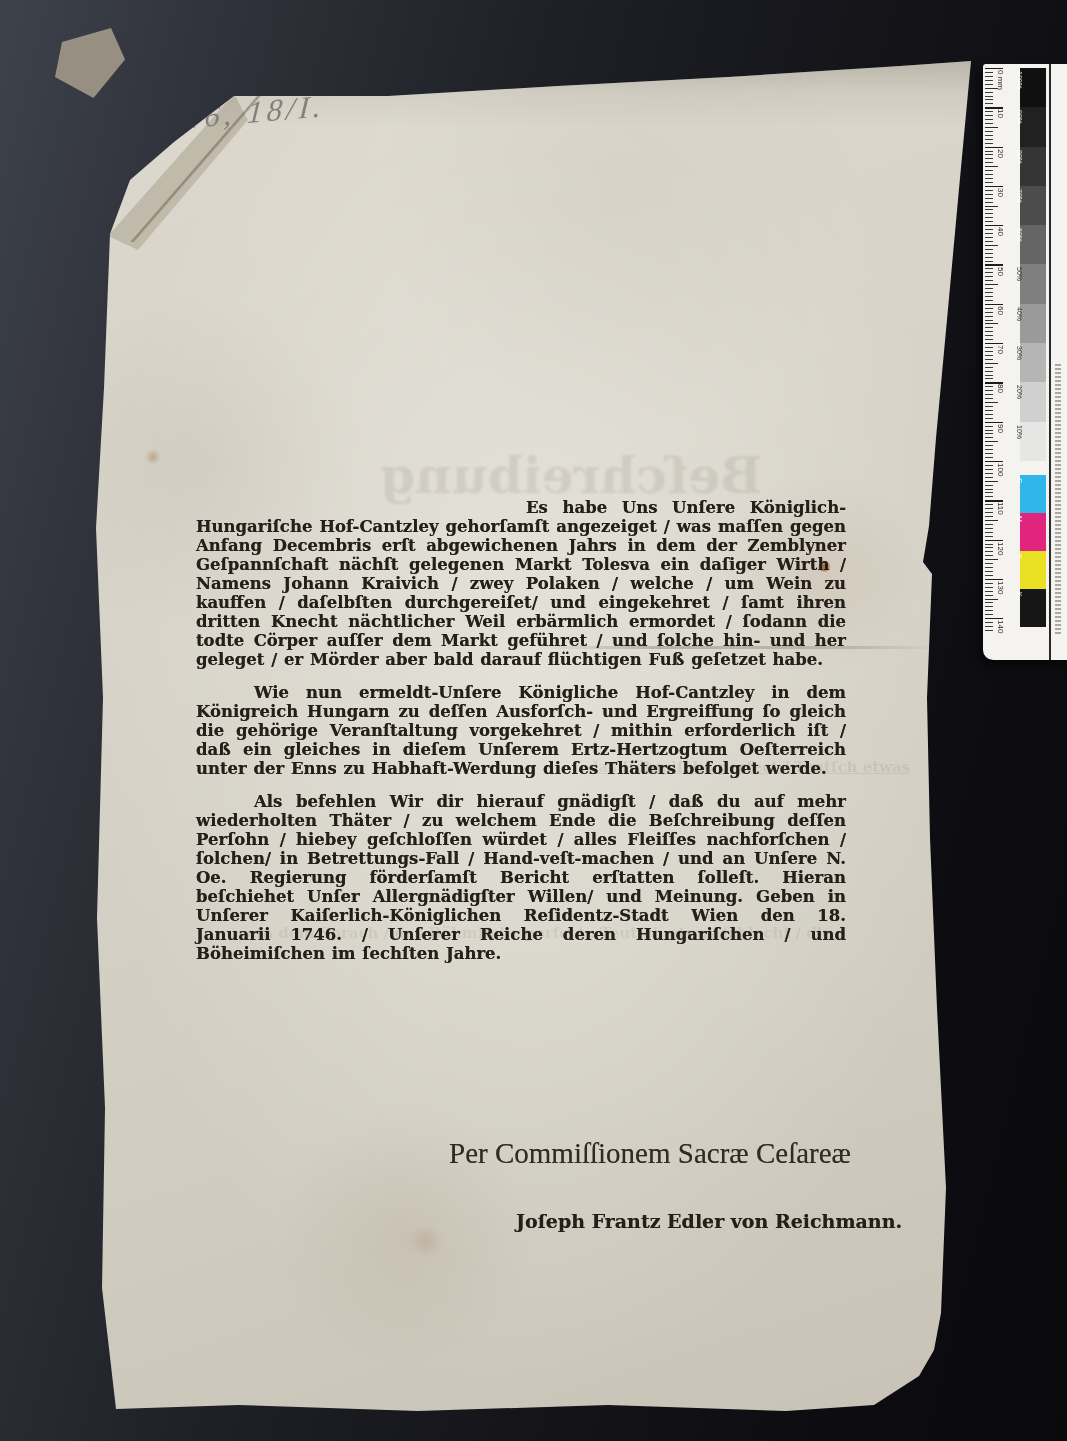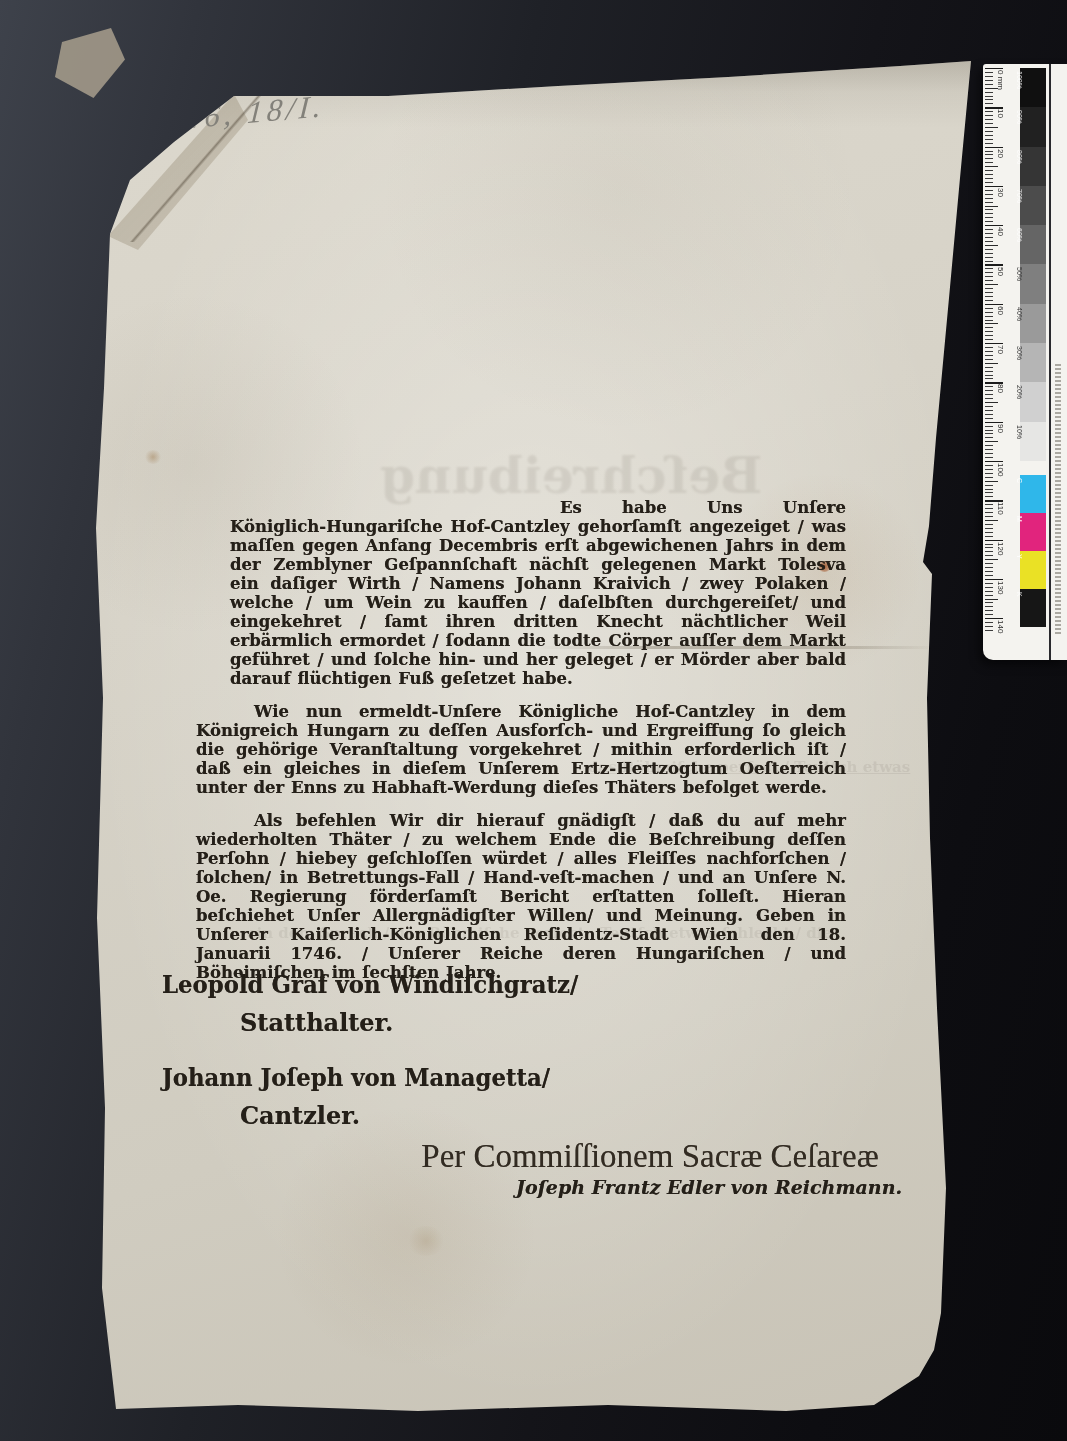--- a/index.html
+++ b/index.html
@@ -79,34 +79,34 @@
   .t1{font-size:66px;letter-spacing:5px;transform:scaleX(.86);line-height:1;}
   .t2{font-size:44px;letter-spacing:1px;transform:scaleX(.84);line-height:1;margin-top:12px;}
   .t3{font-size:42px;transform:scaleX(.76);line-height:1;margin-top:13px;}
   .t4{font-size:42px;transform:scaleX(.72);line-height:1;margin-top:13px;}
 
   .body-block{position:absolute;left:108px;top:440px;width:650px;}
   .para{
     font-size:16.5px;line-height:19px;font-weight:bold;
     text-align:justify;margin:0 0 14px 0;word-spacing:1px;
   }
-  .para.p1{text-indent:330px;margin-left:34px;}
+  .para.p1{text-indent:330px;}
   .para.p2,.para.p3{text-indent:58px;}
 
   .sig-block{position:absolute;left:74px;top:912px;}
   .sig-name{font-size:24px;font-weight:bold;white-space:nowrap;transform:scaleX(.95);transform-origin:left top;}
   .sig-role{font-size:24px;font-weight:bold;margin:9px 0 0 78px;}
   .sig2{margin-top:26px;}
 
   .commission-block{
     position:absolute;left:262px;top:1078px;width:600px;text-align:center;
-    font-family:"Liberation Serif",serif;font-size:33px;color:#322b22;line-height:1.22;
+    font-family:"Liberation Serif",serif;font-size:29px;color:#322b22;line-height:1.22;
     text-shadow:0 0 .4px rgba(30,20,10,.55);
   }
-  .officials-block{position:absolute;left:428px;top:1116px;font-style:italic;}
+  .officials-block{position:absolute;left:428px;top:1150px;}
   .official{font-size:19px;font-weight:bold;line-height:27px;white-space:nowrap;}
 
   
   .ghost{position:absolute;color:#6d655a;pointer-events:none;font-weight:bold;}
   .ghost.heading{
     left:292px;top:388px;font-size:50px;opacity:.13;
     transform:scaleX(-1);filter:blur(1.2px);white-space:nowrap;
   }
   .ghost.ga{left:500px;top:700px;font-size:15px;opacity:.12;filter:blur(.7px);white-space:nowrap;text-decoration:underline;}
   .ghost.gb{left:159px;top:866px;font-size:15px;opacity:.11;filter:blur(.7px);white-space:nowrap;}
@@ -168,26 +168,20 @@
 
     <div class="pencil-note">1746, 18/I.</div>
 
 
     <div class="body-block">
       <p class="para p1 ink">Es habe Uns Unſere Königlich-Hungariſche Hof-Cantzley gehorſamſt angezeiget / was maſſen gegen Anfang Decembris erſt abgewichenen Jahrs in dem der Zemblyner Geſpannſchaft nächſt gelegenen Markt Tolesva ein daſiger Wirth / Namens Johann Kraivich / zwey Polaken / welche / um Wein zu kauffen / daſelbſten durchgereiſet/ und eingekehret / ſamt ihren dritten Knecht nächtlicher Weil erbärmlich ermordet / ſodann die todte Cörper auſſer dem Markt geführet / und ſolche hin- und her geleget / er Mörder aber bald darauf flüchtigen Fuß geſetzet habe.</p>
       <p class="para p2 ink">Wie nun ermeldt-Unſere Königliche Hof-Cantzley in dem Königreich Hungarn zu deſſen Ausforſch- und Ergreiffung ſo gleich die gehörige Veranſtaltung vorgekehret / mithin erforderlich iſt / daß ein gleiches in dieſem Unſerem Ertz-Hertzogtum Oeſterreich unter der Enns zu Habhaft-Werdung dieſes Thäters befolget werde.</p>
       <p class="para p3 ink">Als befehlen Wir dir hierauf gnädigſt / daß du auf mehr wiederholten Thäter / zu welchem Ende die Beſchreibung deſſen Perſohn / hiebey geſchloſſen würdet / alles Fleiſſes nachforſchen / ſolchen/ in Betrettungs-Fall / Hand-veſt-machen / und an Unſere N. Oe. Regierung förderſamſt Bericht erſtatten ſolleſt.  Hieran beſchiehet Unſer Allergnädigſter Willen/ und Meinung. Geben in Unſerer Kaiſerlich-Königlichen Reſidentz-Stadt Wien den 18.  Januarii 1746. / Unſerer Reiche deren Hungariſchen / und Böheimiſchen im ſechſten Jahre.</p>
     </div>
 
-    <div class="sig-block">
-      <div class="sig-name ink">Leopold Graf von Windiſchgratz/</div>
-      <div class="sig-role ink">Statthalter.</div>
-      <div class="sig-name sig2 ink">Johann Joſeph von Managetta/</div>
-      <div class="sig-role ink">Cantzler.</div>
-    </div>
 
     <div class="commission-block">
       <div>Per Commiſſionem Sacræ Ceſareæ</div>
     </div>
 
     <div class="officials-block">
       <div class="official ink">Joſeph Frantz Edler von Reichmann.</div>
     </div>
 
   </div>

